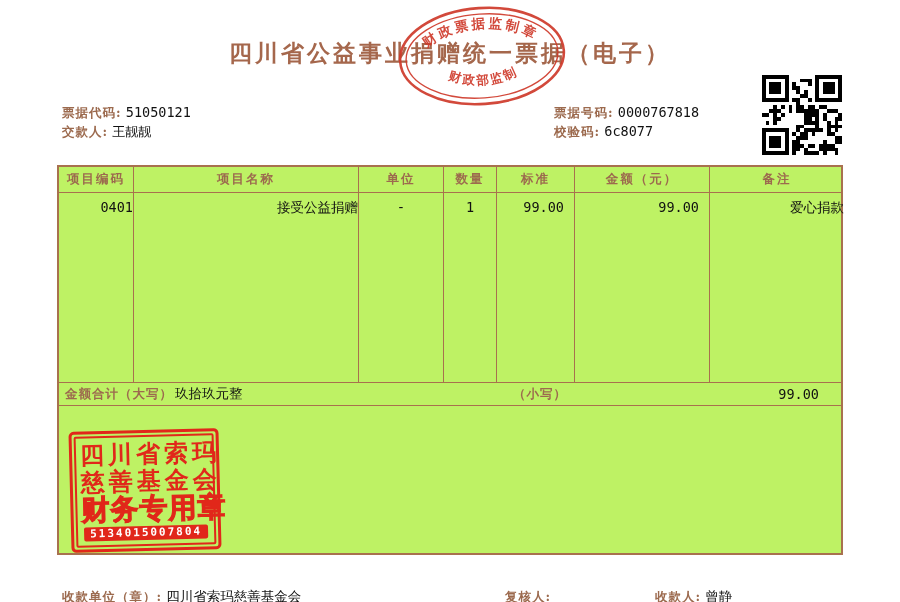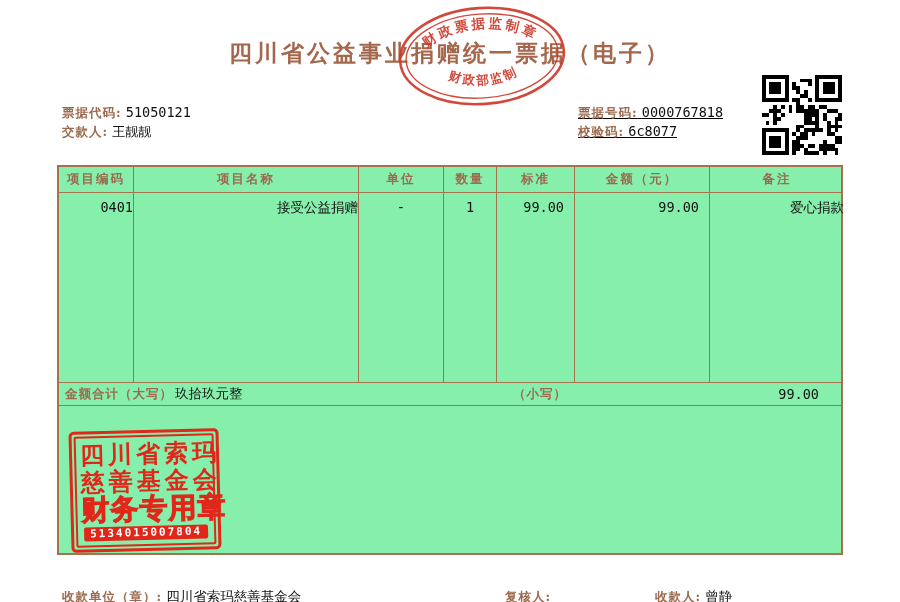--- a/index.html
+++ b/index.html
@@ -17,31 +17,31 @@
   
   .oval-seal {
     position:absolute; left:396px; top:4px; width:172px; height:104px;
     transform:rotate(-4deg); opacity:.92;
   }
   
   .qr { position:absolute; left:757px; top:71px; width:90px; height:88px; }
   
   .info { position:absolute; font-size:13px; line-height:19px; }
   .info-left  { left:62px;  top:103px; }
-  .info-right { left:578px; top:103px;text-decoration:underline; }
+  .info-right { left:554px; top:103px; }
   .lbl {
     color:#9c6a4e; font-family:"DejaVu Serif", serif; font-weight:bold;
     font-size:12.5px; letter-spacing:1px;
   }
   .val  { color:#111; font-family:"DejaVu Sans", sans-serif; }
   .mono { font-family:"DejaVu Sans Mono", monospace; font-size:13.5px; }
   
   .invoice-table {
     position:absolute; left:57px; top:165px; width:786px; height:390px;
-    border:2px solid #a8714e; background:#86efac;
+    border:2px solid #a8714e; background:#bef264;
   }
   .trow { display:flex; width:100%; }
   .cell { flex:0 0 auto; border-right:1px solid #a8714e; }
   .cell:last-child { border-right:none; }
   .c0 { width:75px; }  .c1 { width:225px; } .c2 { width:85px; }
   .c3 { width:53px; }  .c4 { width:78px; }  .c5 { width:135px; }
   .c6 { width:134px; }
   .thead { height:26px; border-bottom:1px solid #a8714e; }
   .thead .cell {
     display:flex; align-items:center; justify-content:center;

